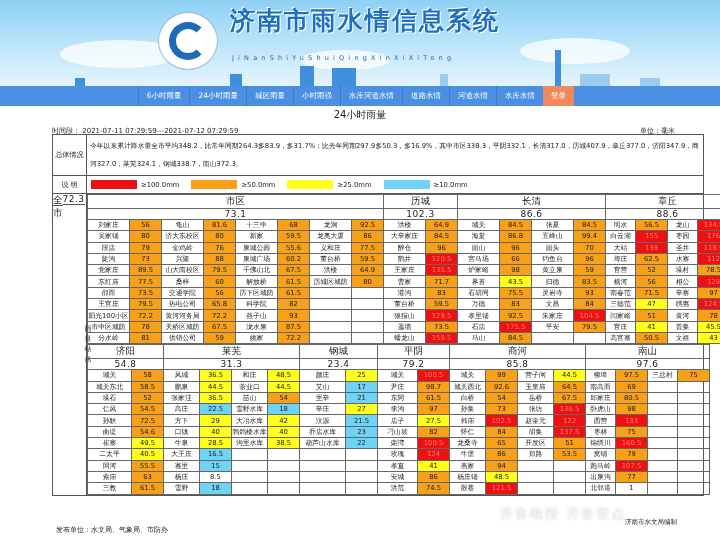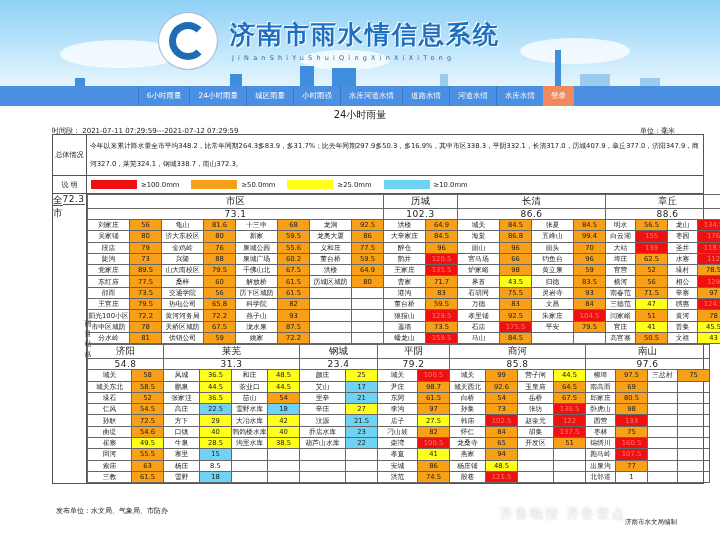--- a/index.html
+++ b/index.html
@@ -3,21 +3,21 @@
 <meta charset="utf-8">
 <style>
 *{box-sizing:border-box;margin:0;padding:0}
 body{width:720px;height:536px;background:#fff;font-family:"DejaVu Sans","Liberation Sans",sans-serif;font-size:7px;color:#222;overflow:hidden;position:relative}
 .banner{position:absolute;left:0;top:0;width:720px;height:88px;background:linear-gradient(180deg,#8fd0f5 0%,#bfe6fb 55%,#e7f5fd 100%);overflow:hidden}
 .cloud{position:absolute;background:#fff;border-radius:50%;opacity:.75}
 .bld{position:absolute;bottom:0;background:#3f8fde}
 .bld.l{background:#9ccbf0}
 .logo{position:absolute;left:158px;top:12px;width:60px;height:58px;border-radius:50%;background:#fff;border:1px solid #9bb8d4;display:flex;align-items:center;justify-content:center}
 .logo .c{width:38px;height:38px;border-radius:50%;border:7px solid #1f6bb5;border-right-color:transparent}
-.title{position:absolute;left:230px;top:18px;font-size:25px;font-weight:bold;color:#1d6fc0;letter-spacing:2px;text-shadow:1px 1px 0 #fff,-1px -1px 0 #fff}
+.title{position:absolute;left:230px;top:4px;font-size:25px;font-weight:bold;color:#1d6fc0;letter-spacing:2px;text-shadow:1px 1px 0 #fff,-1px -1px 0 #fff}
 .pinyin{position:absolute;left:232px;top:54px;font-size:6.5px;color:#2a6aa8;letter-spacing:4.2px}
 .nav{position:absolute;left:0;top:86px;width:720px;height:20px;background:#4a8fe2;display:flex;justify-content:flex-end;padding-right:146px}
 .nav div{height:20px;line-height:20px;color:#fff;font-size:7.5px;padding:0 8px;border-left:1px solid #3c78c2}
 .nav div.act{background:#f08a5d;border-left:none}
 .ptitle{position:absolute;left:0;width:720px;top:108px;text-align:center;font-size:10px;color:#222}
 .time{position:absolute;left:52px;top:126px;font-size:7px}
 .unit{position:absolute;left:640px;top:126px;font-size:7px}
 .main{position:absolute;left:52px;top:134px;width:652px;border:1px solid #555;border-collapse:collapse}
 .row{display:flex;border-bottom:1px solid #555}
 .lbl{width:34px;border-right:1px solid #555;display:flex;align-items:center;justify-content:center;font-size:7px}
@@ -26,21 +26,21 @@
 .sw{width:46px;height:9px;display:inline-block}
 .lt{font-size:6.8px;margin-right:8px}
 table{border-collapse:collapse;table-layout:fixed}
 td{border:1px solid #666;text-align:center;height:11.3px;font-size:6.8px;white-space:nowrap;overflow:hidden;padding:0}
 .hd{font-size:9.5px;height:12px}
 .sv{font-size:9px;height:11px;letter-spacing:.5px}
 .r{background:#ee1111;color:#ff7a6a}
 .o{background:#f7a018}
 .y{background:#ffff1a}
 .b{background:#6fd3f5}
-.foot{position:absolute;left:56px;top:506px;font-size:7px}
+.foot{position:absolute;left:56px;top:525px;font-size:7px}
 .src{position:absolute;left:625px;top:518px;font-size:6.5px}
 .wm{position:absolute;left:500px;top:505px;font-size:13px;color:rgba(255,255,255,.8);text-shadow:0 0 2px rgba(120,120,120,.5);letter-spacing:2px}
 </style>
 </head>
 <body>
 
 <div class="banner">
   <div class="cloud" style="left:60px;top:40px;width:120px;height:28px"></div>
   <div class="cloud" style="left:300px;top:50px;width:90px;height:20px"></div>
   <div class="cloud" style="left:520px;top:38px;width:110px;height:26px"></div>
@@ -528,20 +528,40 @@
               <td>龙桑寺</td>
               <td class="o">65</td>
               <td>开发区</td>
               <td class="o">51</td>
               <td>锦绣川</td>
               <td class="r">160.5</td>
               <td></td>
               <td class=""></td>
             </tr>
             <tr>
+              <td>二太平</td>
+              <td class="y">40.5</td>
+              <td>大王庄</td>
+              <td class="b">16.5</td>
+              <td></td>
+              <td class=""></td>
+              <td></td>
+              <td class=""></td>
+              <td>玫瑰</td>
+              <td class="r">124</td>
+              <td>牛堡</td>
+              <td class="o">86</td>
+              <td>郑路</td>
+              <td class="o">53.5</td>
+              <td>窝铺</td>
+              <td class="o">79</td>
+              <td></td>
+              <td class=""></td>
+            </tr>
+            <tr>
               <td>回河</td>
               <td class="o">55.5</td>
               <td>寨里</td>
               <td class="b">15</td>
               <td></td>
               <td class=""></td>
               <td></td>
               <td class=""></td>
               <td>孝直</td>
               <td class="y">41</td>

